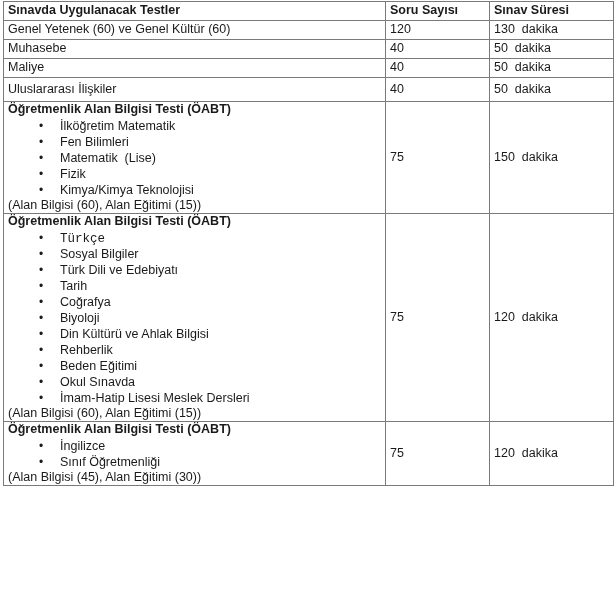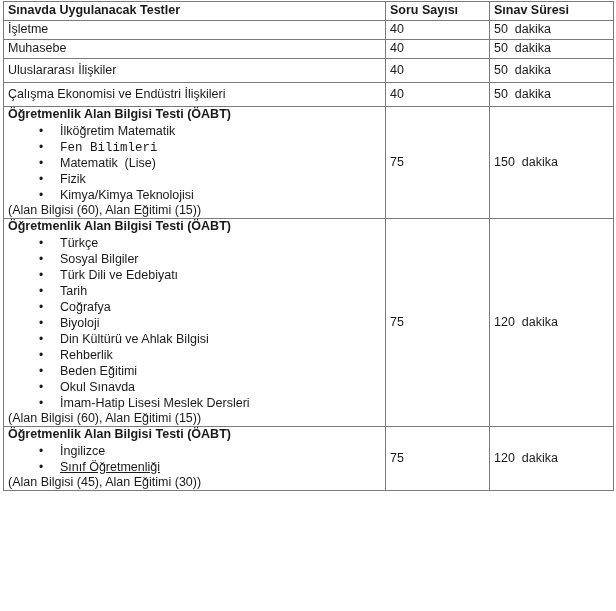--- a/index.html
+++ b/index.html
@@ -75,59 +75,59 @@
   </colgroup>
   <thead>
     <tr class="r19">
       <th class="h1">Sınavda Uygulanacak Testler</th>
       <th class="h2">Soru Sayısı</th>
       <th class="h3">Sınav Süresi</th>
     </tr>
   </thead>
   <tbody id="tbody">
       <tr class="r19">
-        <td>İşletme</td>
+        <td>Genel Yetenek (60) ve Genel Kültür (60)</td>
+        <td class="num">120</td>
+        <td class="dur" style="white-space: pre;">130  dakika</td>
+      </tr>
+      <tr class="r19">
+        <td>Muhasebe</td>
         <td class="num">40</td>
         <td class="dur" style="white-space: pre;">50  dakika</td>
       </tr>
       <tr class="r19">
-        <td>Muhasebe</td>
+        <td>Maliye</td>
         <td class="num">40</td>
         <td class="dur" style="white-space: pre;">50  dakika</td>
       </tr>
       <tr class="r24">
         <td>Uluslararası İlişkiler</td>
         <td class="num">40</td>
         <td class="dur" style="white-space: pre;">50  dakika</td>
       </tr>
-      <tr class="r24">
-        <td>Çalışma Ekonomisi ve Endüstri İlişkileri</td>
-        <td class="num">40</td>
-        <td class="dur" style="white-space: pre;">50  dakika</td>
-      </tr>
       <tr>
         <td class="group-cell">
           <span class="group-title">Öğretmenlik Alan Bilgisi Testi (ÖABT)</span>
           <ul class="subjects">
             <li><span class="bullet">•</span><span style="white-space: pre;">İlköğretim Matematik</span></li>
-            <li><span class="bullet">•</span><span style="white-space: pre; font-family: Liberation Mono, monospace;">Fen Bilimleri</span></li>
+            <li><span class="bullet">•</span><span style="white-space: pre;">Fen Bilimleri</span></li>
             <li><span class="bullet">•</span><span style="white-space: pre;">Matematik  (Lise)</span></li>
             <li><span class="bullet">•</span><span style="white-space: pre;">Fizik</span></li>
             <li><span class="bullet">•</span><span style="white-space: pre;">Kimya/Kimya Teknolojisi</span></li>
           </ul>
           <span class="note">(Alan Bilgisi (60), Alan Eğitimi (15))</span>
         </td>
         <td class="num">75</td>
         <td class="dur" style="white-space: pre;">150  dakika</td>
       </tr>
       <tr>
         <td class="group-cell">
           <span class="group-title">Öğretmenlik Alan Bilgisi Testi (ÖABT)</span>
           <ul class="subjects">
-            <li><span class="bullet">•</span><span style="white-space: pre;">Türkçe</span></li>
+            <li><span class="bullet">•</span><span style="white-space: pre; font-family: Liberation Mono, monospace;">Türkçe</span></li>
             <li><span class="bullet">•</span><span style="white-space: pre; margin-top: 20px;">Sosyal Bilgiler</span></li>
             <li><span class="bullet">•</span><span style="white-space: pre;">Türk Dili ve Edebiyatı</span></li>
             <li><span class="bullet">•</span><span style="white-space: pre;">Tarih</span></li>
             <li><span class="bullet">•</span><span style="white-space: pre;">Coğrafya</span></li>
             <li><span class="bullet">•</span><span style="white-space: pre;">Biyoloji</span></li>
             <li><span class="bullet">•</span><span style="white-space: pre;">Din Kültürü ve Ahlak Bilgisi</span></li>
             <li><span class="bullet">•</span><span style="white-space: pre;">Rehberlik</span></li>
             <li><span class="bullet">•</span><span style="white-space: pre;">Beden Eğitimi</span></li>
             <li><span class="bullet">•</span><span style="white-space: pre;">Okul Sınavda</span></li>
             <li><span class="bullet">•</span><span style="white-space: pre;">İmam-Hatip Lisesi Meslek Dersleri</span></li>
@@ -135,21 +135,21 @@
           <span class="note">(Alan Bilgisi (60), Alan Eğitimi (15))</span>
         </td>
         <td class="num">75</td>
         <td class="dur" style="white-space: pre;">120  dakika</td>
       </tr>
       <tr>
         <td class="group-cell">
           <span class="group-title">Öğretmenlik Alan Bilgisi Testi (ÖABT)</span>
           <ul class="subjects">
             <li><span class="bullet">•</span><span style="white-space: pre;">İngilizce</span></li>
-            <li><span class="bullet">•</span><span style="white-space: pre; text-decoration: underline;">Sınıf Öğretmenliği</span></li>
+            <li><span class="bullet">•</span><span style="white-space: pre;">Sınıf Öğretmenliği</span></li>
           </ul>
           <span class="note">(Alan Bilgisi (45), Alan Eğitimi (30))</span>
         </td>
         <td class="num">75</td>
         <td class="dur" style="white-space: pre;">120  dakika</td>
       </tr>
     </tbody>
 </table>
 
 </body></html>

